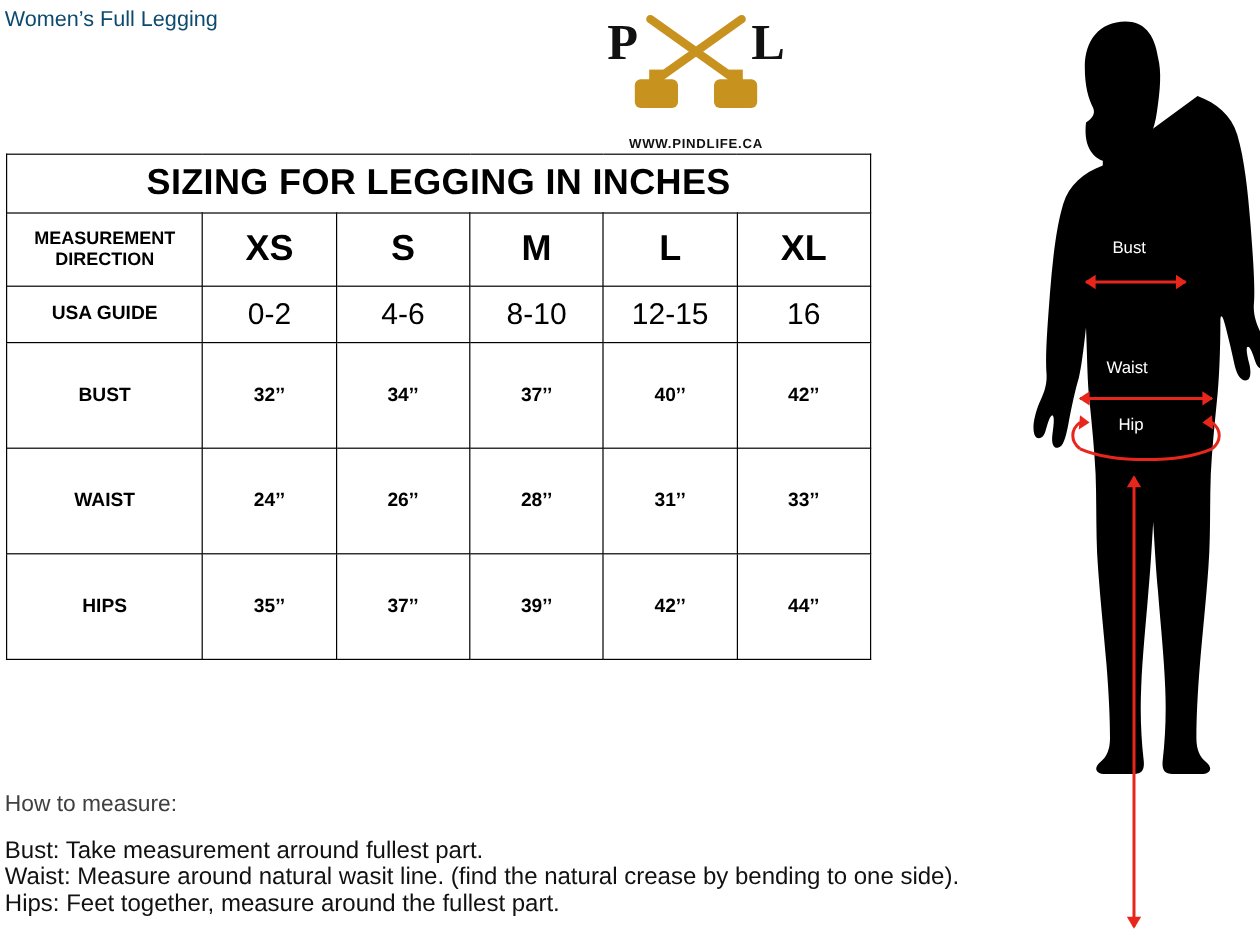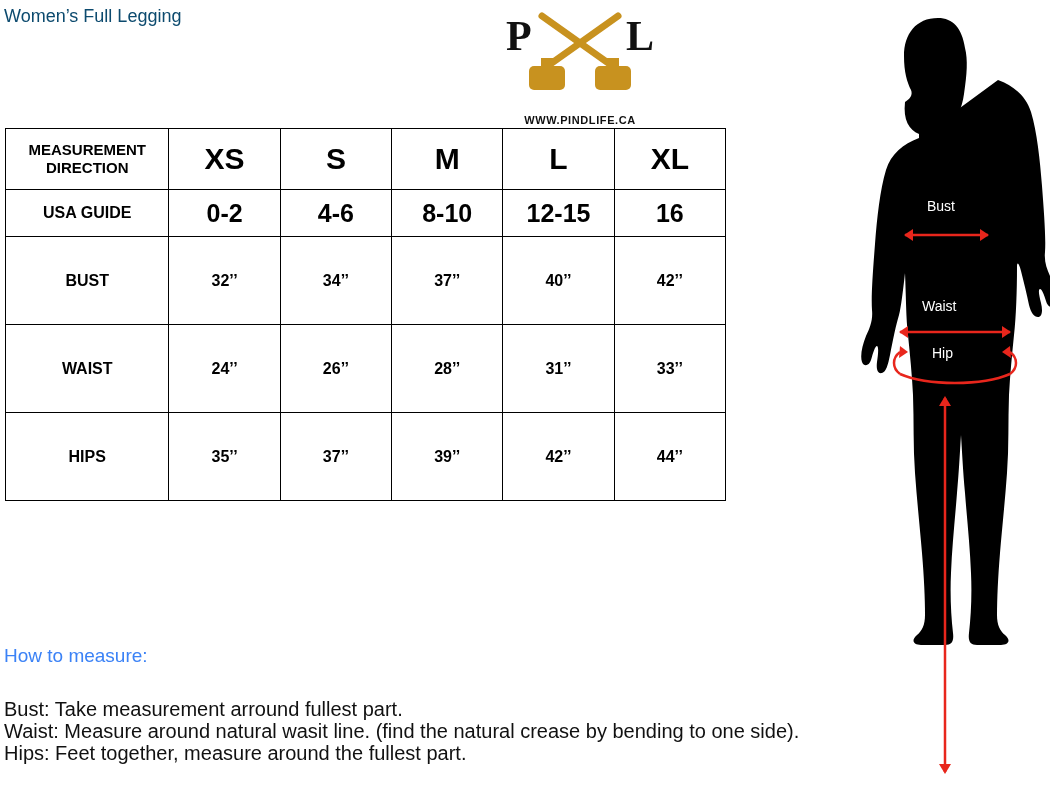--- a/index.html
+++ b/index.html
@@ -117,40 +117,40 @@
     font-size: 30px;
     font-weight: 700;
   }
   .usa-label {
     height: 46px;
     font-size: 16px;
     font-weight: 700;
   }
   .usa-val {
     font-size: 25px;
-    font-weight: 700;
+    font-weight: 400;
   }
   .meas-label {
     height: 87px;
     font-size: 16px;
     font-weight: 700;
   }
   .meas-val {
     font-size: 16px;
     font-weight: 700;
   }
 
   
   #how-to-title {
     position: absolute;
     left: 4px;
-    top: 645px;
+    top: 660px;
     font-size: 19px;
     font-weight: 400;
-    color: #3b82f6;
+    color: #404040;
   }
   #how-to-lines {
     position: absolute;
     left: 4px;
     top: 698px;
     font-size: 20px;
     line-height: 22px;
     color: #111;
   }
 
@@ -202,20 +202,23 @@
 <table id="size-table">
   <colgroup>
     <col class="col-label">
       <col class="col-size">
       <col class="col-size">
       <col class="col-size">
       <col class="col-size">
       <col class="col-size">
   </colgroup>
   <tbody>
+    <tr>
+      <td class="tbl-title-cell" colspan="6">SIZING FOR LEGGING IN INCHES</td>
+    </tr>
     <tr>
       <td class="hdr-dir">
         <div>MEASUREMENT</div>
         <div>DIRECTION</div>
       </td>
       <td class="hdr-size">XS</td>
       <td class="hdr-size">S</td>
       <td class="hdr-size">M</td>
       <td class="hdr-size">L</td>
       <td class="hdr-size">XL</td>

